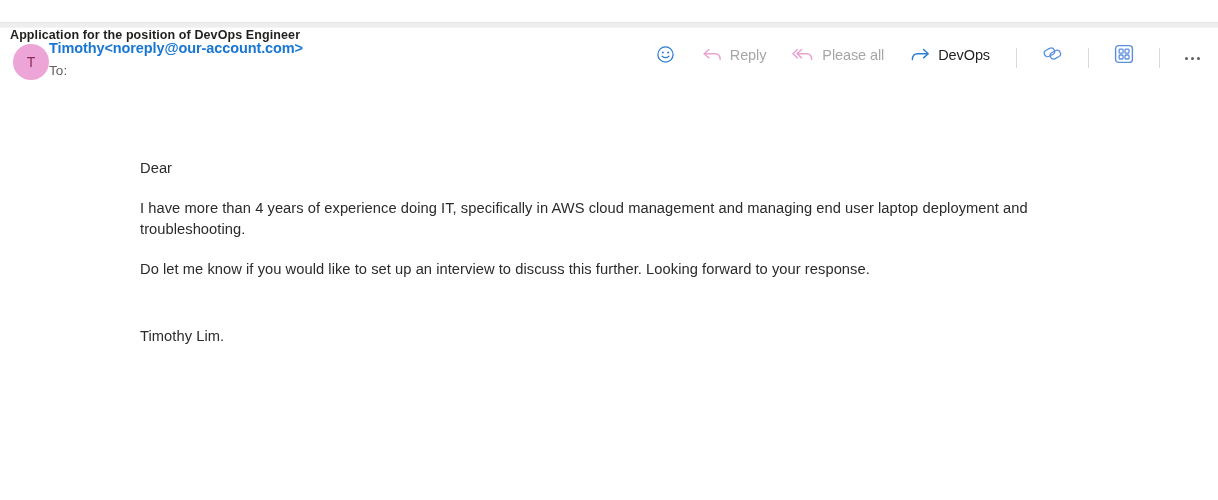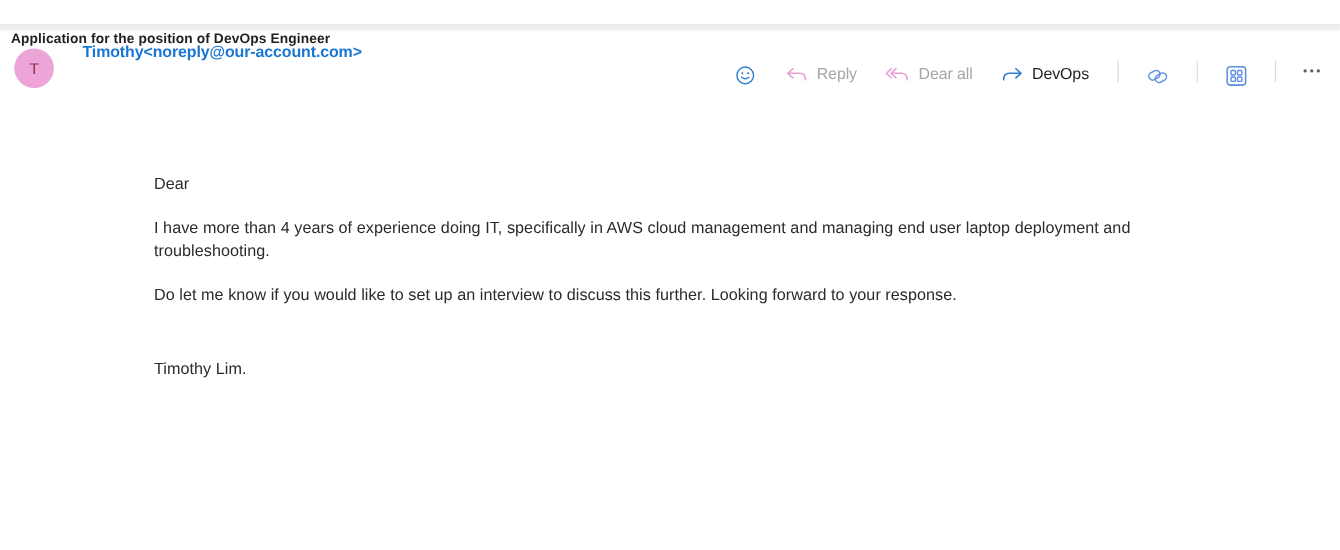--- a/index.html
+++ b/index.html
@@ -58,21 +58,21 @@
     font-weight: normal;
     display: flex;
     align-items: center;
     justify-content: center;
     margin-left: 13px;
     margin-top: 6px;
     flex: 0 0 auto;
     user-select: none;
   }
   .sender-block {
-    margin-left: 26px;
+    margin-left: 0;
     margin-top: 2px;
     display: flex;
     flex-direction: column;
     gap: 7px;
   }
   .sender-name {
     font-size: 14.5px;
     color: #1976d2;
     font-weight: bold;
     letter-spacing: -0.1px;
@@ -82,23 +82,23 @@
   .to-line {
     font-size: 13.5px;
     color: #616161;
     letter-spacing: 0.1px;
   }
 
   
   .toolbar {
     position: absolute;
     right: 12px;
-    top: 27px;
-    display: flex;
-    align-items: flex-start;
+    top: 8px;
+    display: flex;
+    align-items: flex-end;
     height: 32px;
     gap: 12px;
   }
   .tb-btn {
     display: flex;
     align-items: center;
     gap: 7px;
     padding: 4px 7px;
     border-radius: 3px;
     cursor: pointer;
@@ -172,20 +172,21 @@
 <div class="subject-divider"></div>
 
 <div class="header-row">
 
   <div class="avatar">
     <span>T</span>
   </div>
 
   <div class="sender-block">
     <div class="sender-name">Timothy&lt;noreply@our-account.com&gt;</div>
+    <div class="to-line">To:</div>
   </div>
 
   <div class="toolbar">
 
     <div class="tb-btn" style="padding:4px 8px;">
       <span class="tb-icon">
         <svg width="19" height="19" viewBox="0 0 20 20">
           <circle cx="10" cy="10" r="8" fill="none" stroke="#2b7cd3" stroke-width="1.3"></circle>
           <circle cx="7.2" cy="8" r="1.05" fill="#2b7cd3"></circle>
           <circle cx="12.8" cy="8" r="1.05" fill="#2b7cd3"></circle>
@@ -205,21 +206,21 @@
     </div>
 
     <div class="tb-btn">
       <span class="tb-icon">
         <svg width="23" height="18" viewBox="0 0 24 18">
           <path d="M5.6 3.2 L0.9 7.6 L5.6 12" fill="none" stroke="#e8a2d4" stroke-width="1.5" stroke-linecap="round" stroke-linejoin="round"></path>
           <path d="M10 3.2 L5.3 7.6 L10 12" fill="none" stroke="#e8a2d4" stroke-width="1.5" stroke-linecap="round" stroke-linejoin="round"></path>
           <path d="M5.7 7.6 H15 C18.7 7.6 20.5 9.8 20.5 13.8" fill="none" stroke="#e8a2d4" stroke-width="1.5" stroke-linecap="round"></path>
         </svg>
       </span>
-      <span class="tb-label disabled">Dear all</span>
+      <span class="tb-label disabled">Please all</span>
     </div>
 
     <div class="tb-btn">
       <span class="tb-icon">
         <svg width="21" height="18" viewBox="0 0 22 18">
           <path d="M14.2 3.2 L19 7.6 L14.2 12" fill="none" stroke="#2b7cd3" stroke-width="1.5" stroke-linecap="round" stroke-linejoin="round"></path>
           <path d="M18.6 7.6 H8 C4.3 7.6 2.5 9.8 2.5 13.8" fill="none" stroke="#2b7cd3" stroke-width="1.5" stroke-linecap="round"></path>
         </svg>
       </span>
       <span class="tb-label">DevOps</span>

